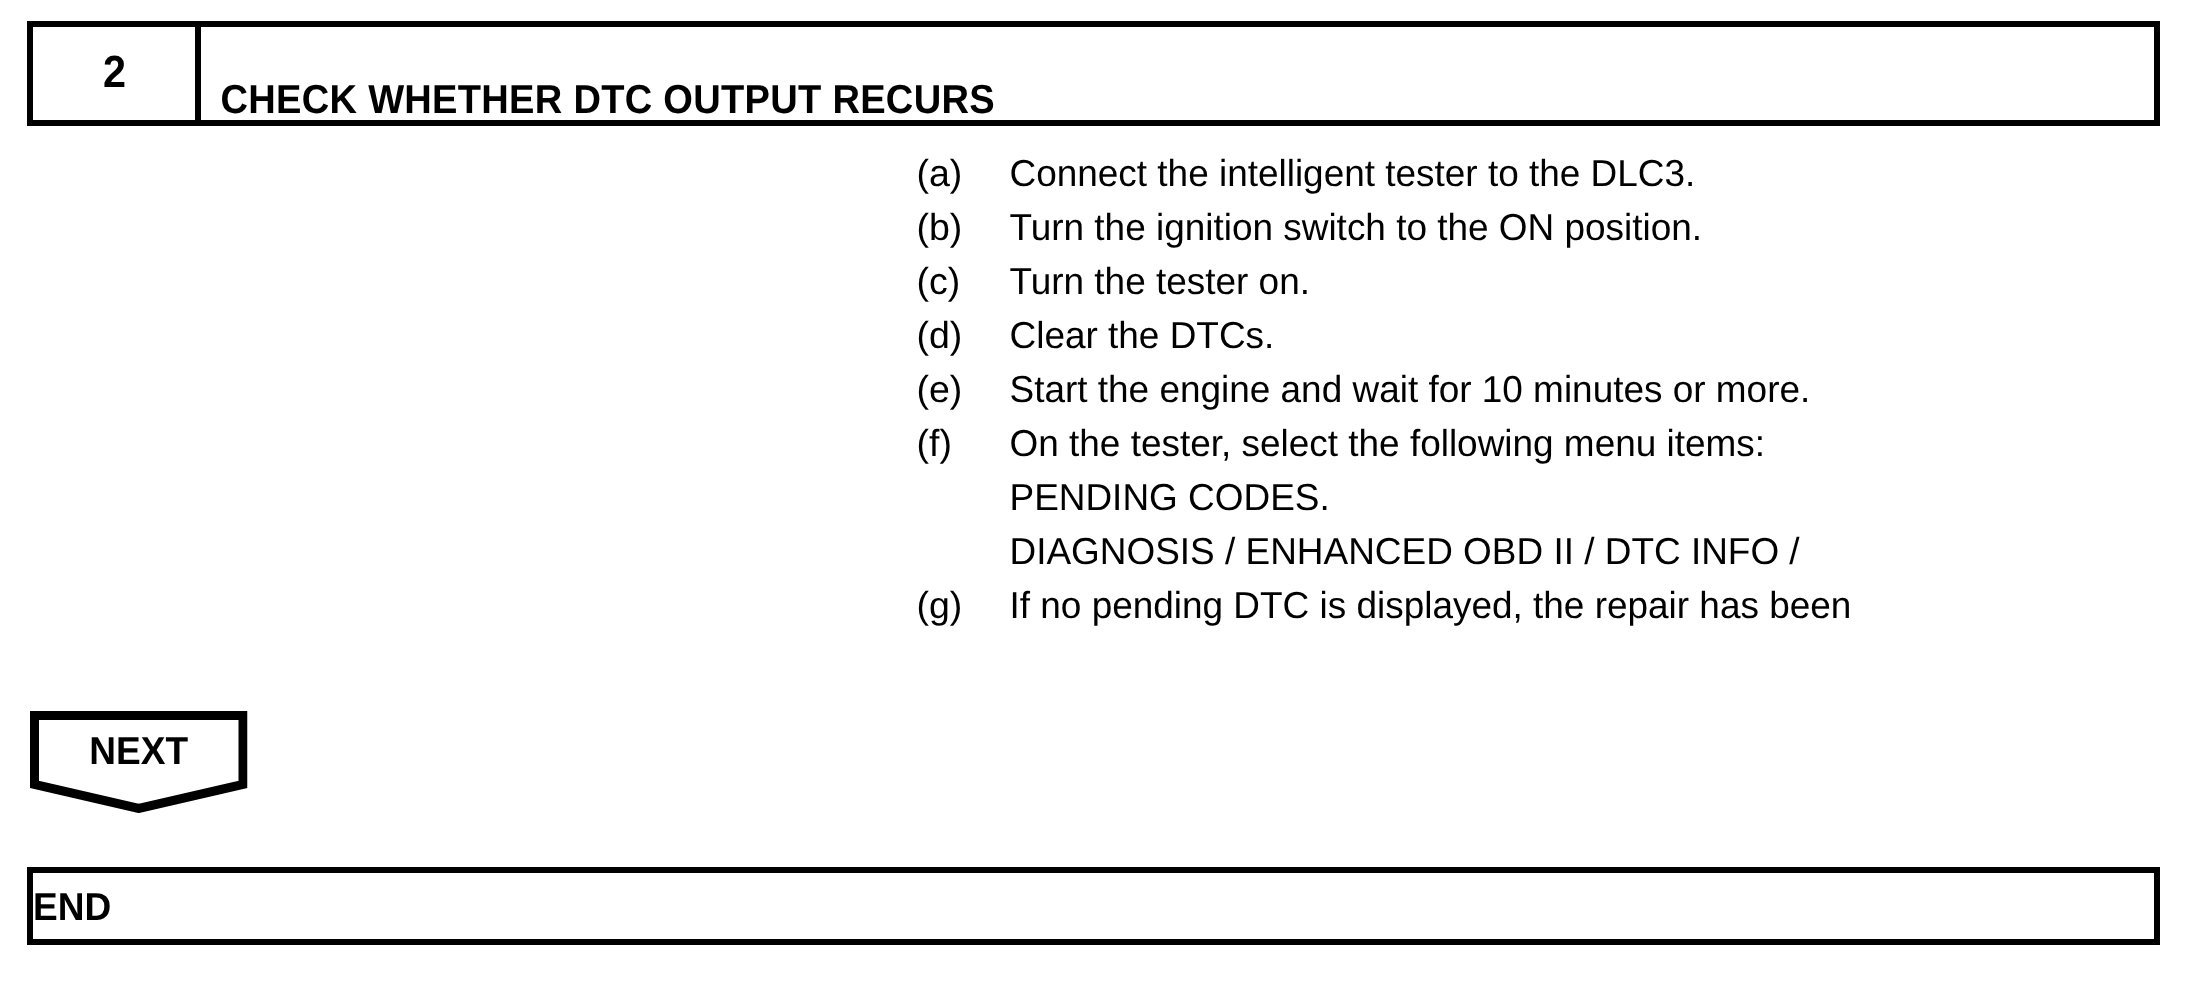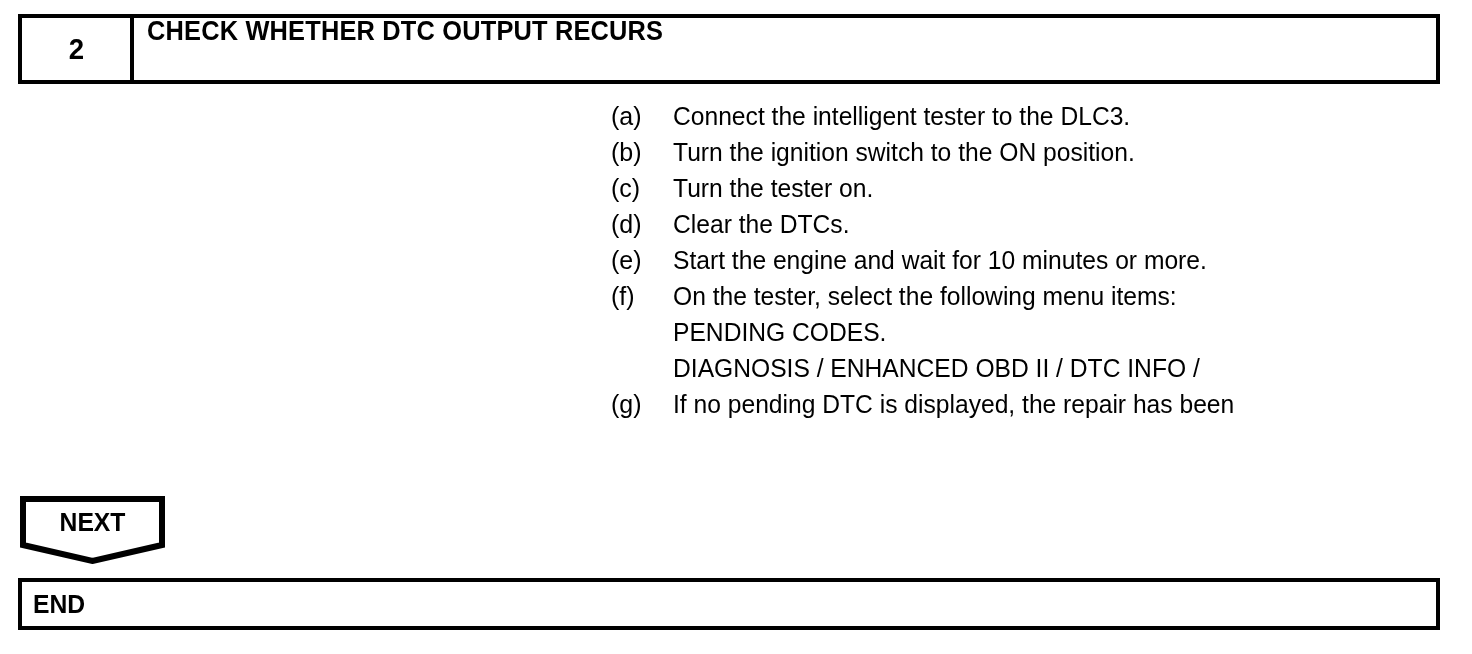--- a/index.html
+++ b/index.html
@@ -40,21 +40,21 @@
   .step-number {
     font-size: 30px;
     font-weight: bold;
     line-height: 1;
     letter-spacing: 0px;
     transform: scaleX(0.92);
   }
   .step-title-cell {
     flex: 1 1 auto;
     display: flex;
-    align-items: flex-start;
+    align-items: flex-end;
     padding-left: 13px;
   }
   .step-title {
     font-size: 27px;
     font-weight: bold;
     line-height: 1;
     letter-spacing: 0.2px;
     transform: scaleX(0.94);
     transform-origin: left center;
     white-space: nowrap;
@@ -86,21 +86,21 @@
     white-space: nowrap;
     transform: scaleX(0.985);
     transform-origin: left center;
   }
   .proc-row.cont .proc-marker { visibility: hidden; }
 
   
   .next-banner {
     position: absolute;
     left: 20px;
-    top: 496px;
+    top: 474px;
     width: 145px;
     height: 68px;
   }
   .next-banner svg {
     display: block;
     width: 145px;
     height: 68px;
   }
   .next-label {
     position: absolute;
@@ -122,21 +122,21 @@
     position: absolute;
     left: 18px;
     top: 578px;
     width: 1422px;
     height: 52px;
     box-sizing: border-box;
     border: 4px solid #000000;
     background: #ffffff;
     display: flex;
     align-items: center;
-    padding-left: 11px;
+    padding-left: 0;
   }
   .end-label {
     font-size: 26px;
     font-weight: bold;
     line-height: 1;
     transform: scaleX(0.95);
     transform-origin: left center;
   }
 </style>
 </head>

